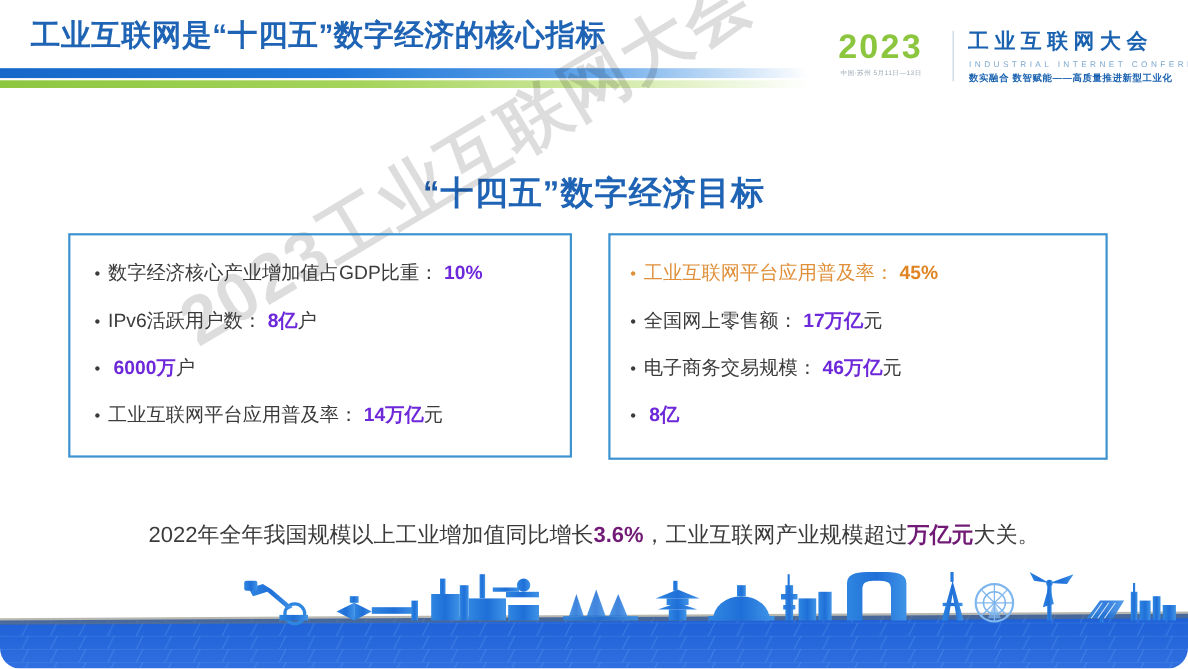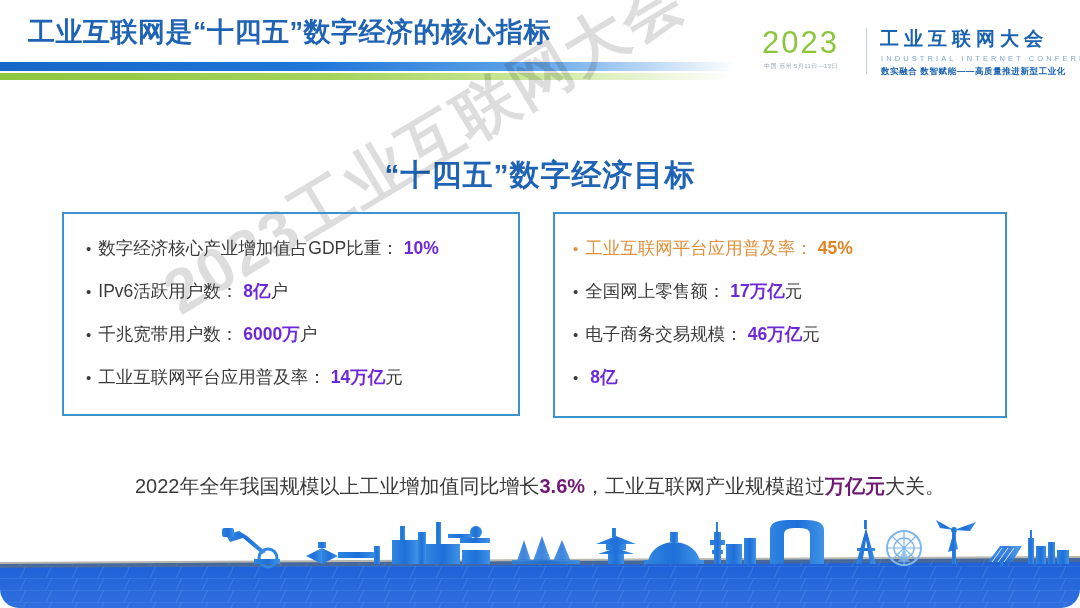--- a/index.html
+++ b/index.html
@@ -23,21 +23,21 @@
   }
   .hdr-bar-green{
     position:absolute;left:0;top:73px;width:735px;height:7px;
     background:linear-gradient(to right,#8dc63f 0%,#a5d45c 45%,#cbe79a 72%,rgba(214,236,182,0) 100%);
   }
 
   
   .logo{position:absolute;left:762px;top:26px;width:306px;height:56px;}
   .logo-year{
     position:absolute;left:0;top:0;
-    font-size:31px;font-weight:normal;letter-spacing:2px;
+    font-size:31px;font-weight:bold;letter-spacing:2px;
     color:#8cc63e;line-height:34px;
   }
   .logo-date{
     position:absolute;left:2px;top:36px;
     font-size:6px;color:#9aa7b3;letter-spacing:.4px;white-space:nowrap;
   }
   .logo-sep{position:absolute;left:104px;top:2px;width:1px;height:46px;background:#bcd2e0;}
   .logo-cn{
     position:absolute;left:118px;top:0px;
     font-size:19px;font-weight:bold;color:#1a62b0;letter-spacing:5px;
@@ -131,21 +131,20 @@
           <span class="val">10%</span>
         </div>
         <div class="bullet">
           <span class="dot">•</span>
           <span class="lab">IPv6活跃用户数：</span>
           <span class="val">8亿</span>
           <span class="unit">户</span>
         </div>
         <div class="bullet">
           <span class="dot">•</span>
-          <span class="lab">千兆宽带用户数：</span>
           <span class="val">6000万</span>
           <span class="unit">户</span>
         </div>
         <div class="bullet">
           <span class="dot">•</span>
           <span class="lab">工业互联网平台应用普及率：</span>
           <span class="val">14万亿</span>
           <span class="unit">元</span>
         </div>
       </div>

